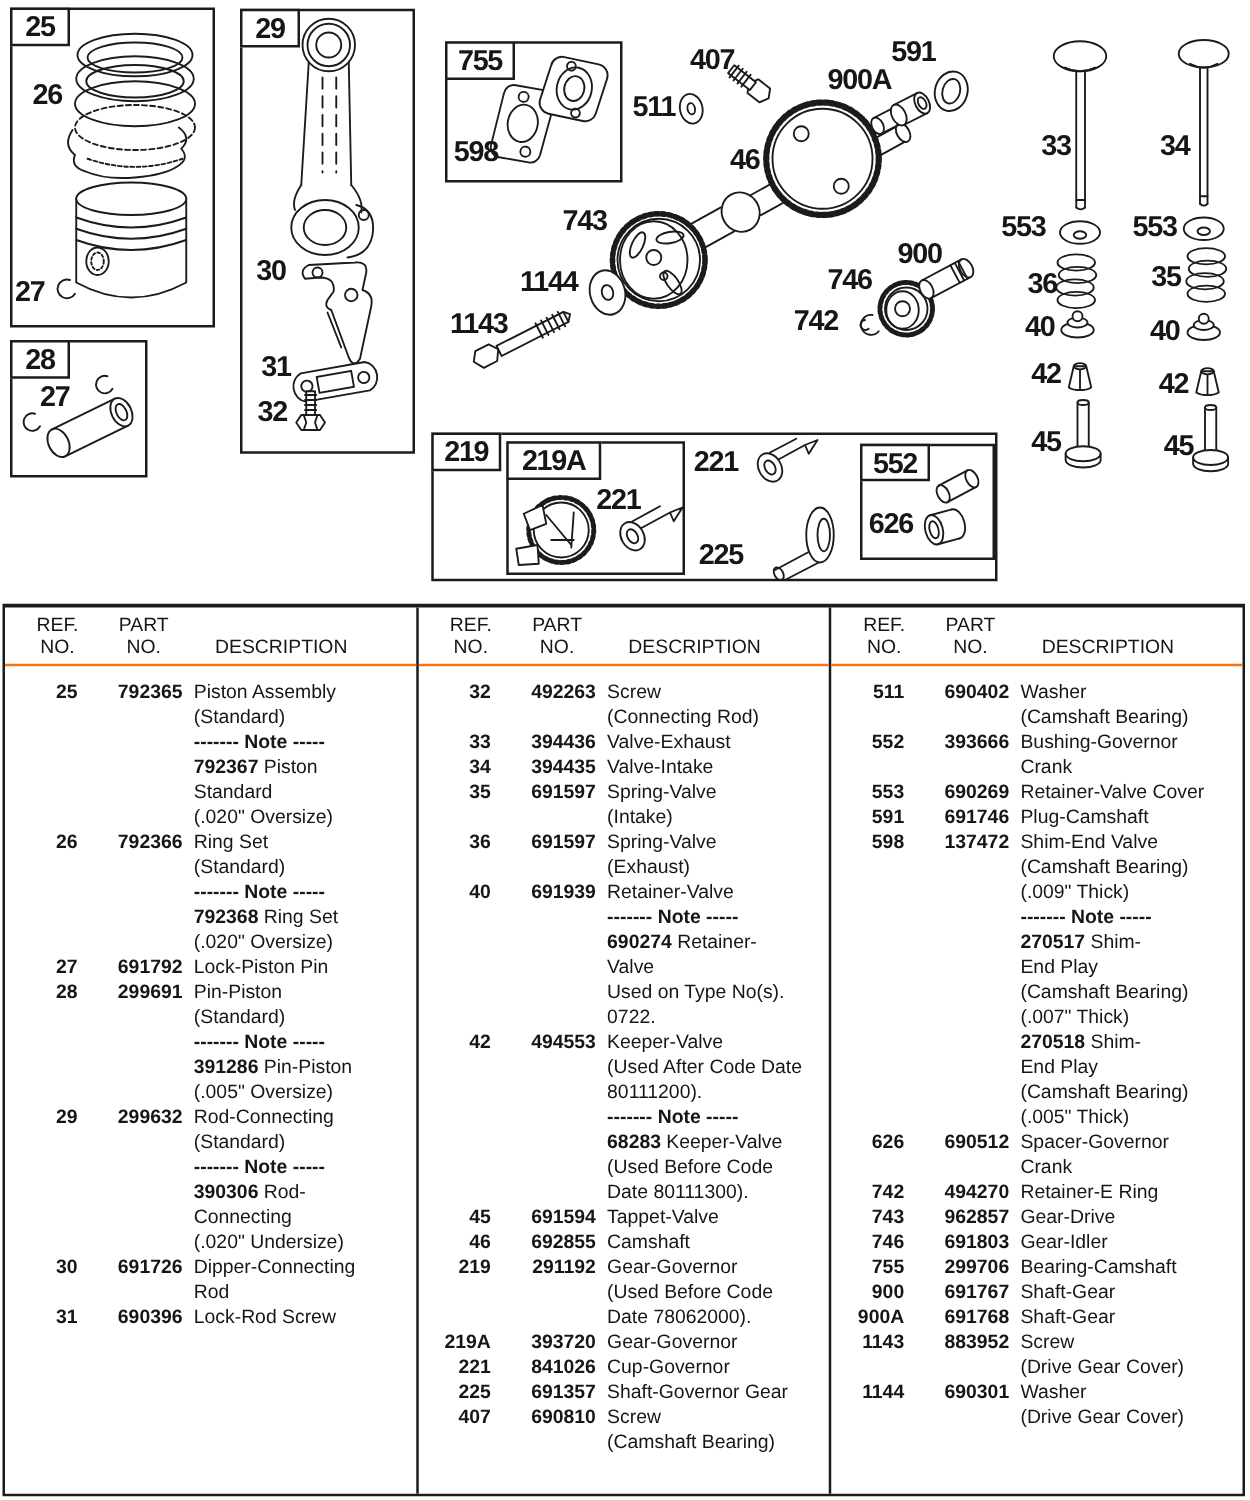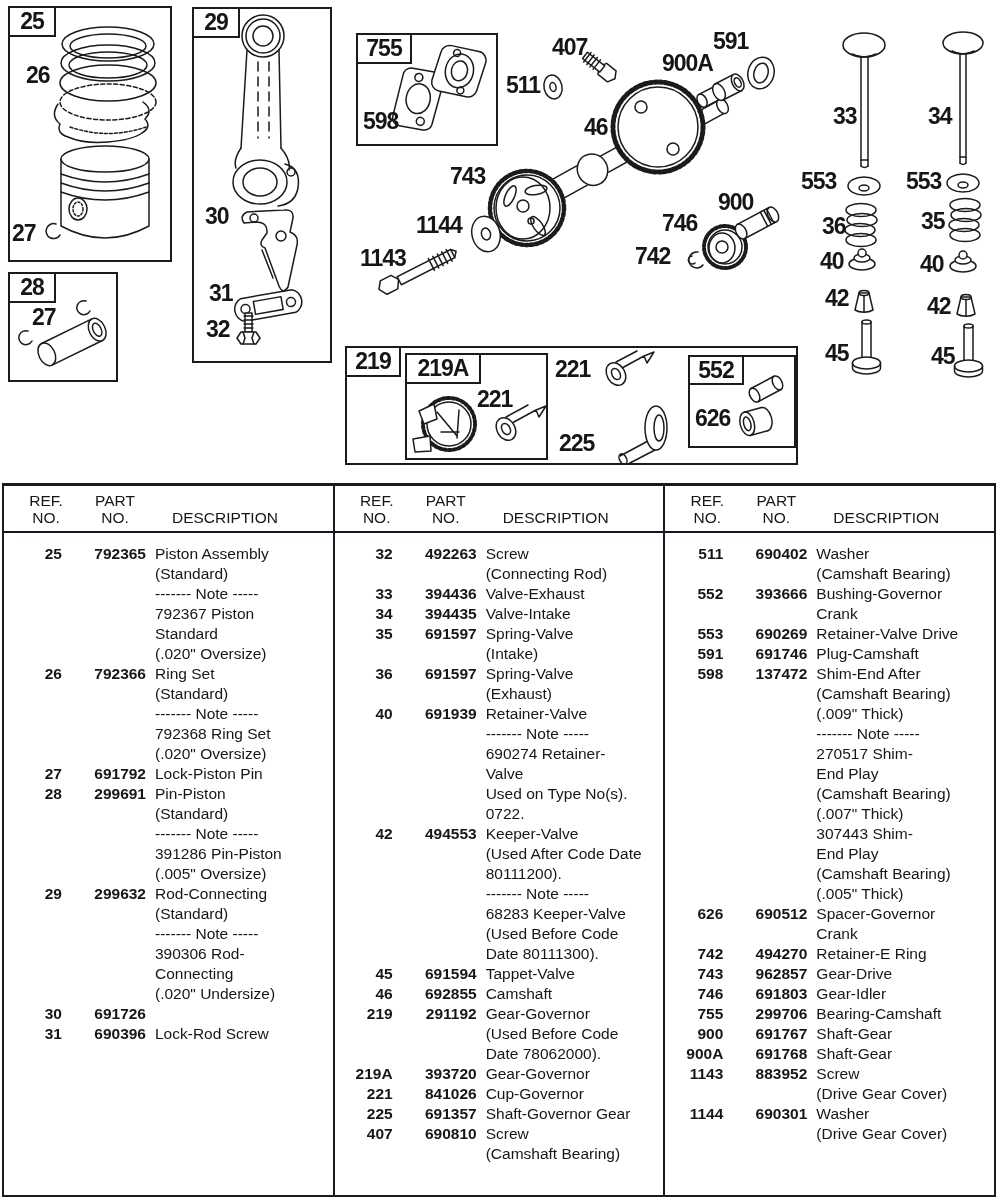--- a/index.html
+++ b/index.html
@@ -14,32 +14,32 @@
   .dbox .lbl{position:absolute;left:-2px;top:-2px;border:2px solid #1b1b1b;background:#fff;
              display:flex;align-items:center;justify-content:center;font-weight:bold;
              font-size:23px;box-sizing:border-box;letter-spacing:-1px;}
   .dlabel{position:absolute;font-weight:bold;font-size:23px;line-height:1;
           white-space:nowrap;letter-spacing:-1px;}
   
   #parts-table{position:absolute;left:2px;top:483px;width:994px;height:714px;
                border:2px solid #1b1b1b;border-top-width:3px;box-sizing:border-box;display:flex;}
   .colwrap{flex:1 1 0;min-width:0;display:flex;flex-direction:column;box-sizing:border-box;}
   .colwrap.divider{border-right:2px solid #1b1b1b;}
-  .chead{height:47px;border-bottom:2px solid #0f172a;display:flex;align-items:flex-end;
+  .chead{height:47px;border-bottom:2px solid #f97316;display:flex;align-items:flex-end;
          padding:0 0 5px 16px;box-sizing:border-box;font-size:15.5px;}
   .hcol{text-align:center;line-height:16.5px;}
   .hcol.ref{width:52px;}
   .hcol.part{width:58px;margin-left:14px;}
   .hcol.desc{margin-left:28px;}
   .cbody{padding-top:11px;font-size:15.5px;line-height:20px;}
   .prow{display:flex;align-items:flex-start;}
   .pref{width:58px;text-align:right;font-weight:bold;flex:none;}
   .ppart{width:84px;text-align:right;font-weight:bold;flex:none;}
   .pdesc{padding-left:9px;flex:1;min-width:0;}
-  .pb{font-weight:normal;}
+  .pb{font-weight:bold;}
 </style>
 </head>
 <body>
 
 <div id="stage">
 
   <div id="diagram">
     <div id="boxes">
         <div class="dbox" style="left: 8px; top: 6px; width: 164px; height: 256px;">
           <div class="lbl" style="width: 48px; height: 31px;">25</div>
@@ -429,20 +429,24 @@
               <div class="pline">(Standard)</div>
               <div class="pline"><span class="pb">------- Note -----</span></div>
               <div class="pline"><span class="pb">390306</span> Rod-</div>
               <div class="pline">Connecting</div>
               <div class="pline">(.020" Undersize)</div>
             </div>
           </div>
           <div class="prow">
             <div class="pref">30</div>
             <div class="ppart">691726</div>
+            <div class="pdesc">
+              <div class="pline">Dipper-Connecting</div>
+              <div class="pline">Rod</div>
+            </div>
           </div>
           <div class="prow">
             <div class="pref">31</div>
             <div class="ppart">690396</div>
             <div class="pdesc">
               <div class="pline">Lock-Rod Screw</div>
             </div>
           </div>
         </div>
     </div>
@@ -604,43 +608,43 @@
             <div class="ppart">393666</div>
             <div class="pdesc">
               <div class="pline">Bushing-Governor</div>
               <div class="pline">Crank</div>
             </div>
           </div>
           <div class="prow">
             <div class="pref">553</div>
             <div class="ppart">690269</div>
             <div class="pdesc">
-              <div class="pline">Retainer-Valve Drive</div>
+              <div class="pline">Retainer-Valve Cover</div>
             </div>
           </div>
           <div class="prow">
             <div class="pref">591</div>
             <div class="ppart">691746</div>
             <div class="pdesc">
               <div class="pline">Plug-Camshaft</div>
             </div>
           </div>
           <div class="prow">
             <div class="pref">598</div>
             <div class="ppart">137472</div>
             <div class="pdesc">
-              <div class="pline">Shim-End After</div>
+              <div class="pline">Shim-End Valve</div>
               <div class="pline">(Camshaft Bearing)</div>
               <div class="pline">(.009" Thick)</div>
               <div class="pline"><span class="pb">------- Note -----</span></div>
               <div class="pline"><span class="pb">270517</span> Shim-</div>
               <div class="pline">End Play</div>
               <div class="pline">(Camshaft Bearing)</div>
               <div class="pline">(.007" Thick)</div>
-              <div class="pline"><span class="pb">307443</span> Shim-</div>
+              <div class="pline"><span class="pb">270518</span> Shim-</div>
               <div class="pline">End Play</div>
               <div class="pline">(Camshaft Bearing)</div>
               <div class="pline">(.005" Thick)</div>
             </div>
           </div>
           <div class="prow">
             <div class="pref">626</div>
             <div class="ppart">690512</div>
             <div class="pdesc">
               <div class="pline">Spacer-Governor</div>

